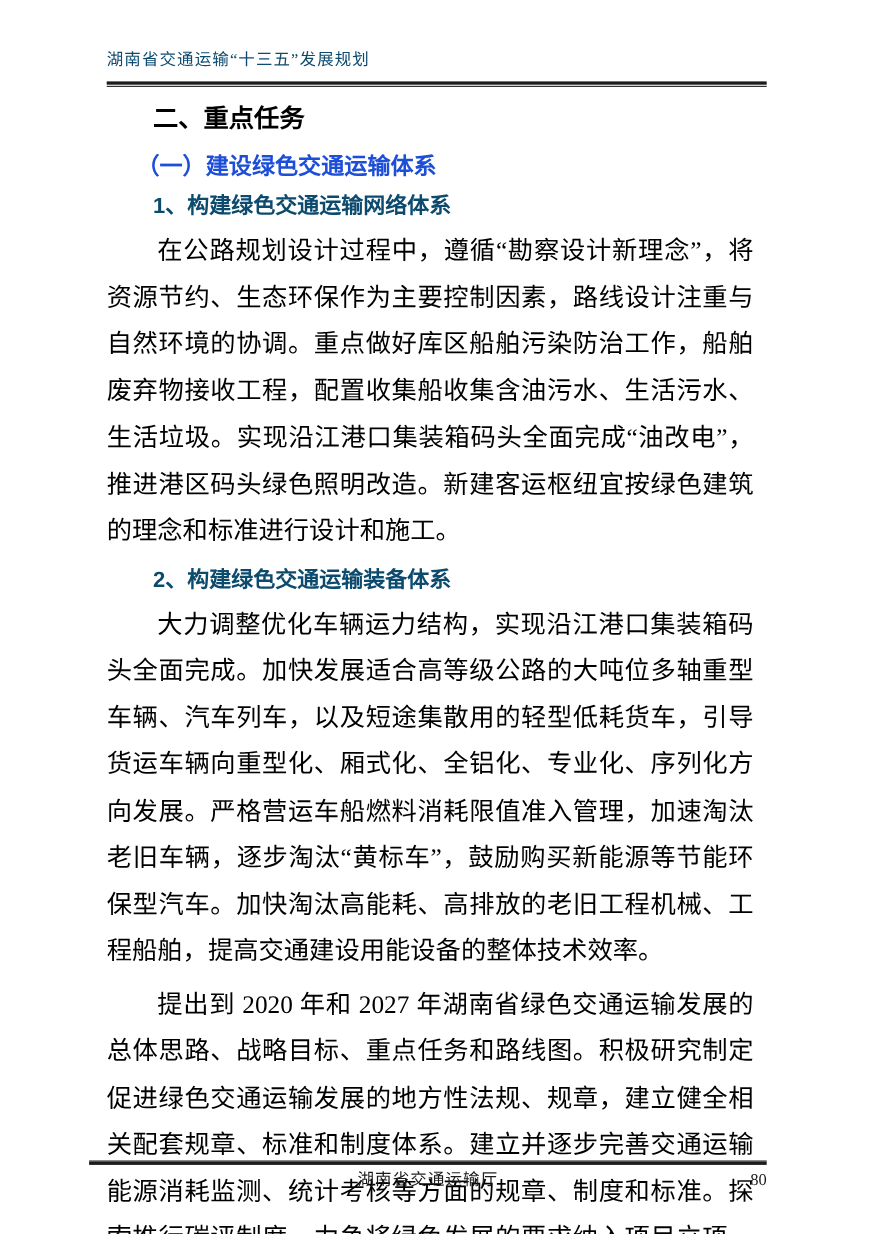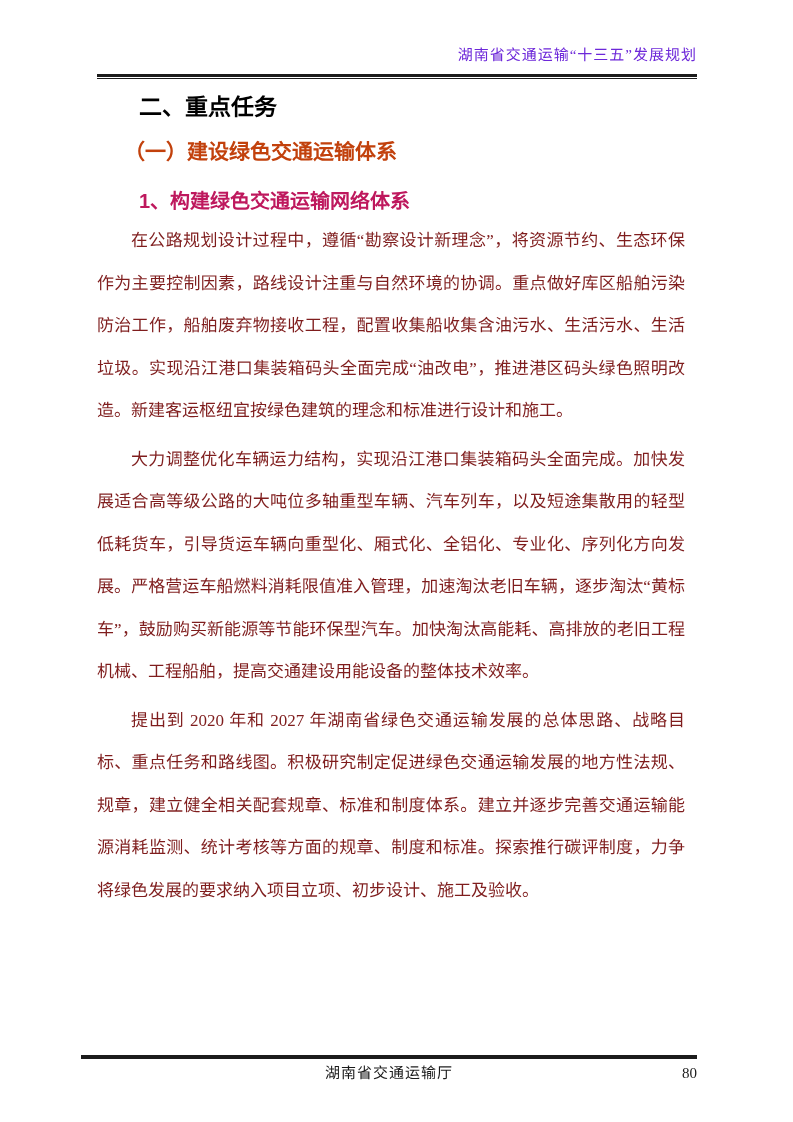--- a/index.html
+++ b/index.html
@@ -15,25 +15,25 @@
     position: absolute; inset: 0;
     background: #ffffff;
     overflow: hidden;
   }
   
   .doc-header {
     position: absolute;
     top: 46px; left: 97px; right: 96px;
   }
   .doc-header-title {
-    text-align: right;
+    text-align: left;
     font-size: 15px;
     line-height: 19px;
     letter-spacing: 1px;
-    color: #6d28d9;
+    color: #0c4a6e;
   }
   .header-rule {
     margin-top: 9px;
     border-top: 3px solid #1c1c1c;   
     height: 5px;
     border-bottom: 1px solid #1c1c1c; 
   }
   
   .doc-content {
     position: absolute;
@@ -48,39 +48,39 @@
     margin-top: 5px;
     color: #000;
   }
   .h-subsection {
     font-family: "Liberation Sans", "DejaVu Sans", sans-serif;
     font-weight: bold;
     font-size: 21px;
     line-height: 27px;
     padding-left: 27px;
     margin-top: 17px;
-    color: #c2410c;
+    color: #1d4ed8;
   }
   .h-numbered {
     font-family: "Liberation Sans", "DejaVu Sans", sans-serif;
     font-weight: bold;
     font-size: 20px;
     line-height: 26px;
     padding-left: 42px;
-    margin-top: 23px;
-    color: #be185d;
+    margin-top: 10px;
+    color: #0c4a6e;
   }
   .body-para {
     margin-top: 6px;
-    font-size: 17px;
+    font-size: 23px;
     line-height: 42.5px;
     text-align: justify;
     text-justify: inter-character;
     text-indent: 2em;
-    color: #7f1d1d;
+    color: #000000;
   }
   
   .doc-footer {
     position: absolute;
     top: 1031px; left: 81px; right: 96px; margin-top: 24px;
   }
   .footer-rule {
     border-top: 1px solid #1c1c1c;    
     height: 4px;
     border-bottom: 3px solid #1c1c1c; 
@@ -117,20 +117,21 @@
 
   <div class="doc-content">
 
     <div class="h-section">二、重点任务</div>
 
     <div class="h-subsection">（一）建设绿色交通运输体系</div>
 
     <div class="h-numbered">1、构建绿色交通运输网络体系</div>
     <p class="body-para">在公路规划设计过程中，遵循“勘察设计新理念”，将资源节约、生态环保作为主要控制因素，路线设计注重与自然环境的协调。重点做好库区船舶污染防治工作，船舶废弃物接收工程，配置收集船收集含油污水、生活污水、生活垃圾。实现沿江港口集装箱码头全面完成“油改电”，推进港区码头绿色照明改造。新建客运枢纽宜按绿色建筑的理念和标准进行设计和施工。</p>
 
+    <div class="h-numbered">2、构建绿色交通运输装备体系</div>
     <p class="body-para">大力调整优化车辆运力结构，实现沿江港口集装箱码头全面完成。加快发展适合高等级公路的大吨位多轴重型车辆、汽车列车，以及短途集散用的轻型低耗货车，引导货运车辆向重型化、厢式化、全铝化、专业化、序列化方向发展。严格营运车船燃料消耗限值准入管理，加速淘汰老旧车辆，逐步淘汰“黄标车”，鼓励购买新能源等节能环保型汽车。加快淘汰高能耗、高排放的老旧工程机械、工程船舶，提高交通建设用能设备的整体技术效率。</p>
 
     <p class="body-para">提出到 2020 年和 2027 年湖南省绿色交通运输发展的总体思路、战略目标、重点任务和路线图。积极研究制定促进绿色交通运输发展的地方性法规、规章，建立健全相关配套规章、标准和制度体系。建立并逐步完善交通运输能源消耗监测、统计考核等方面的规章、制度和标准。探索推行碳评制度，力争将绿色发展的要求纳入项目立项、初步设计、施工及验收。</p>
 
   </div>
 
   <div class="doc-footer">
     <div class="footer-rule"></div>
     <div class="footer-row">
       <div class="footer-org">湖南省交通运输厅</div>

